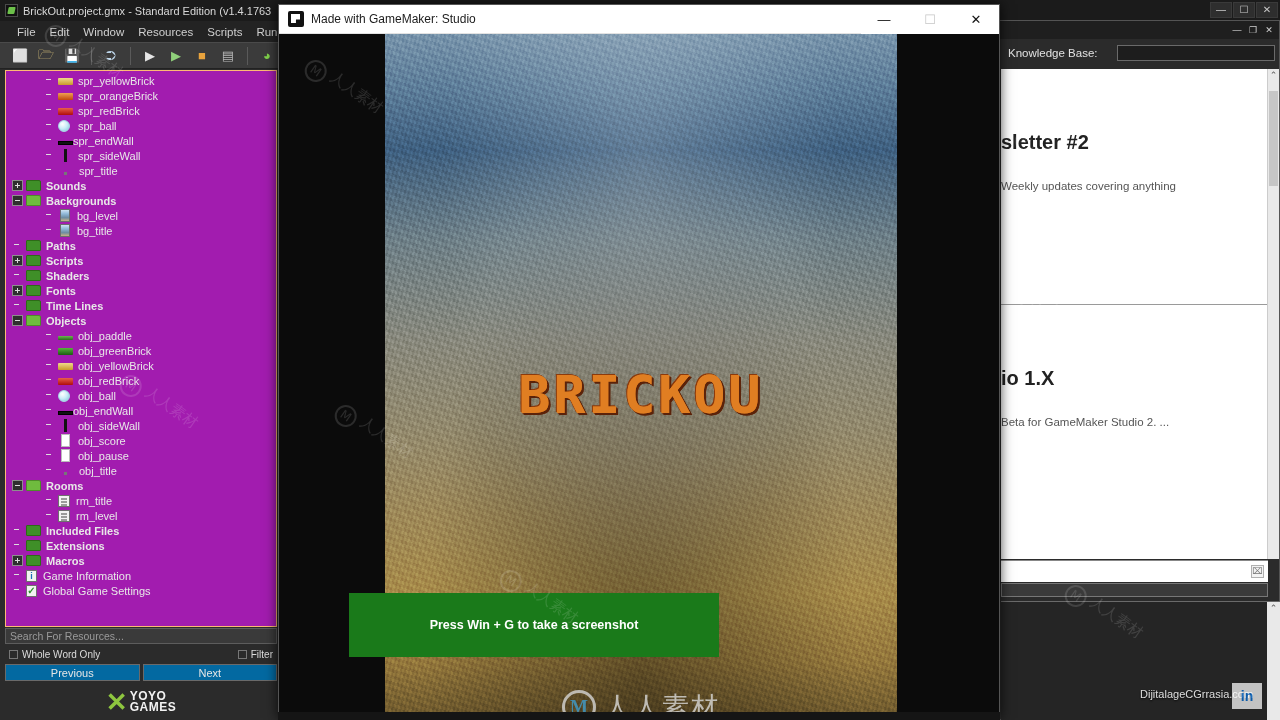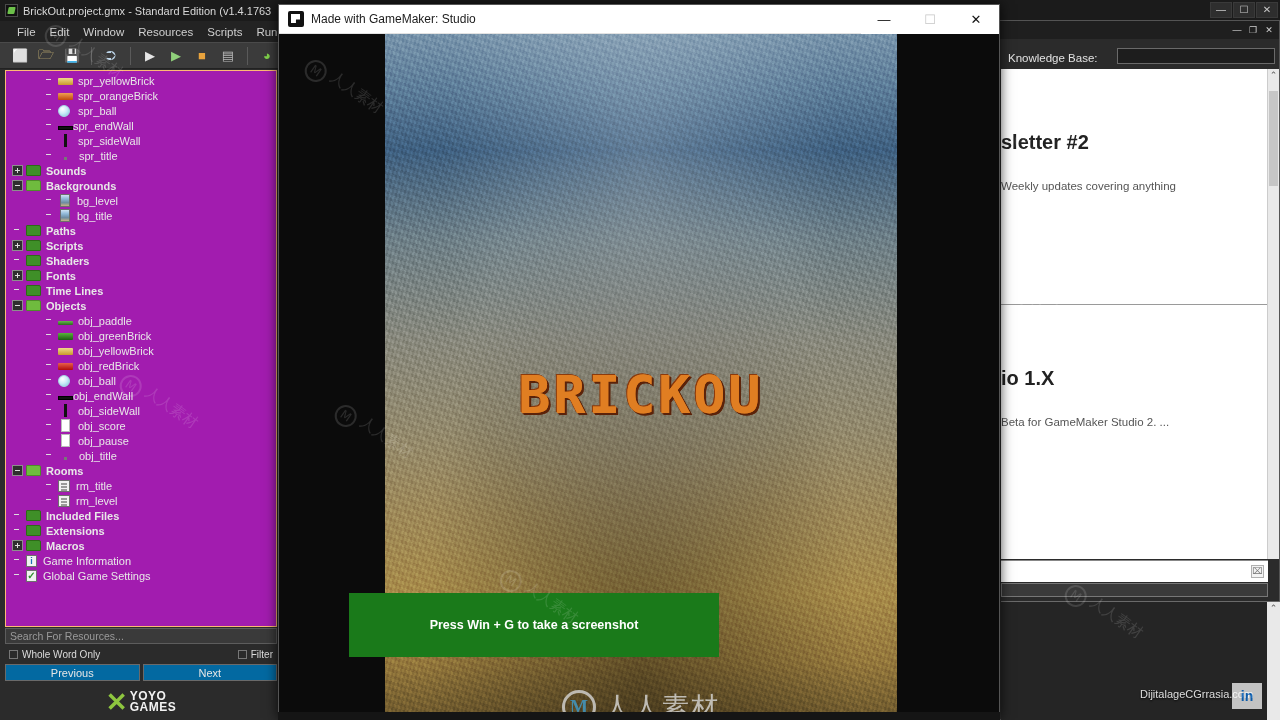--- a/index.html
+++ b/index.html
@@ -162,21 +162,21 @@
   
   .kb-win {
     position: absolute; left: 999px; top: 20px; width: 281px; height: 700px;
     background: #2b2b2b; border: 1px solid #545454;
   }
   .kb-titlebar {
     height: 18px; background: #1f1f1f; display: flex; justify-content: flex-end; align-items: center; gap: 2px; padding-right: 3px;
   }
   .kb-wbtn { width: 14px; height: 12px; color: #d0d0d0; font-size: 9px; display:flex; align-items:center; justify-content:center; }
   .kb-searchrow {
-    height: 22px; margin: 3px 4px 0 8px; display: flex; align-items: flex-end; gap: 19px;
+    height: 22px; margin: 3px 4px 0 8px; display: flex; align-items: center; gap: 19px;
   }
   .kb-label { color: #e2e2e2; font-size: 11.5px; white-space: nowrap; }
   .kb-input { flex: 1; height: 16px; background: #1d1d1d; border: 1px solid #6a6a6a; }
   .kb-content {
     position: absolute; left: 1px; top: 48px; width: 267px; height: 490px;
     background: #ffffff; overflow: hidden;
   }
   .kb-scroll {
     position: absolute; right: 0; top: 48px; width: 12px; height: 490px;
     background: #e9e9e9; border-left: 1px solid #ccc;
@@ -402,20 +402,26 @@
           </div>
           <div class="tree-row">
             <span class="indent" style="width: 36px;"></span>
             <span class="expander none"></span>
             <span class="ico ico-brick" style="background: linear-gradient(rgb(240, 160, 82), rgb(192, 72, 13));"></span>
             <span>spr_orangeBrick</span>
           </div>
           <div class="tree-row">
             <span class="indent" style="width: 36px;"></span>
             <span class="expander none"></span>
+            <span class="ico ico-brick" style="background: linear-gradient(rgb(232, 96, 74), rgb(176, 12, 12));"></span>
+            <span>spr_redBrick</span>
+          </div>
+          <div class="tree-row">
+            <span class="indent" style="width: 36px;"></span>
+            <span class="expander none"></span>
             <span class="ico-ball"></span>
             <span>spr_ball</span>
           </div>
           <div class="tree-row">
             <span class="indent" style="width: 36px;"></span>
             <span class="expander none"></span>
             <span class="ico-endwall"></span>
             <span>spr_endWall</span>
           </div>
           <div class="tree-row">

